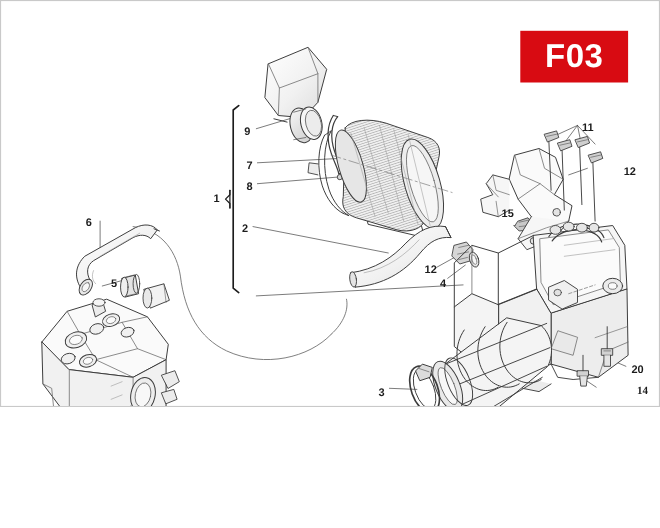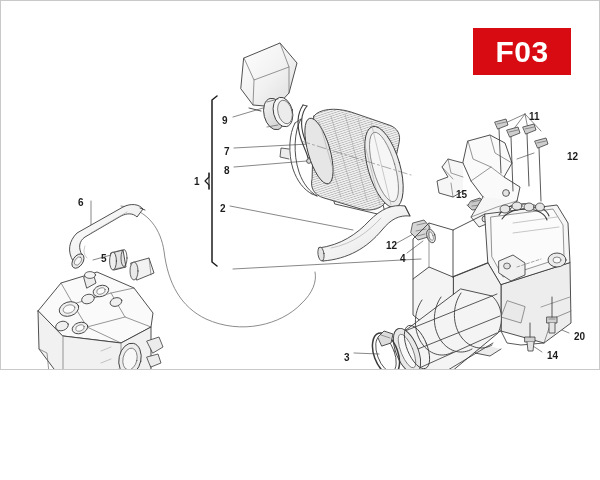--- a/index.html
+++ b/index.html
@@ -393,16 +393,16 @@
   <div class="lbl" style="left:399px;top:253px;">4</div>
   <div class="lbl" style="left:100px;top:253px;">5</div>
   <div class="lbl" style="left:77px;top:197px;">6</div>
   <div class="lbl" style="left:223px;top:146px;">7</div>
   <div class="lbl" style="left:223px;top:165px;">8</div>
   <div class="lbl" style="left:221px;top:115px;">9</div>
   <div class="lbl" style="left:385px;top:240px;">12</div>
   <div class="lbl" style="left:528px;top:111px;">11</div>
   <div class="lbl" style="left:566px;top:151px;">12</div>
   <div class="lbl" style="left:573px;top:331px;">20</div>
-  <div class="lbl" style="left:546px;top:350px;">14</div>
+  <div class="lbl" style="left:578px;top:350px;font-family:Liberation Serif, serif;">14</div>
   <div class="lbl" style="left:455px;top:189px;">15</div>
 
 </div>
 
 </body></html>

